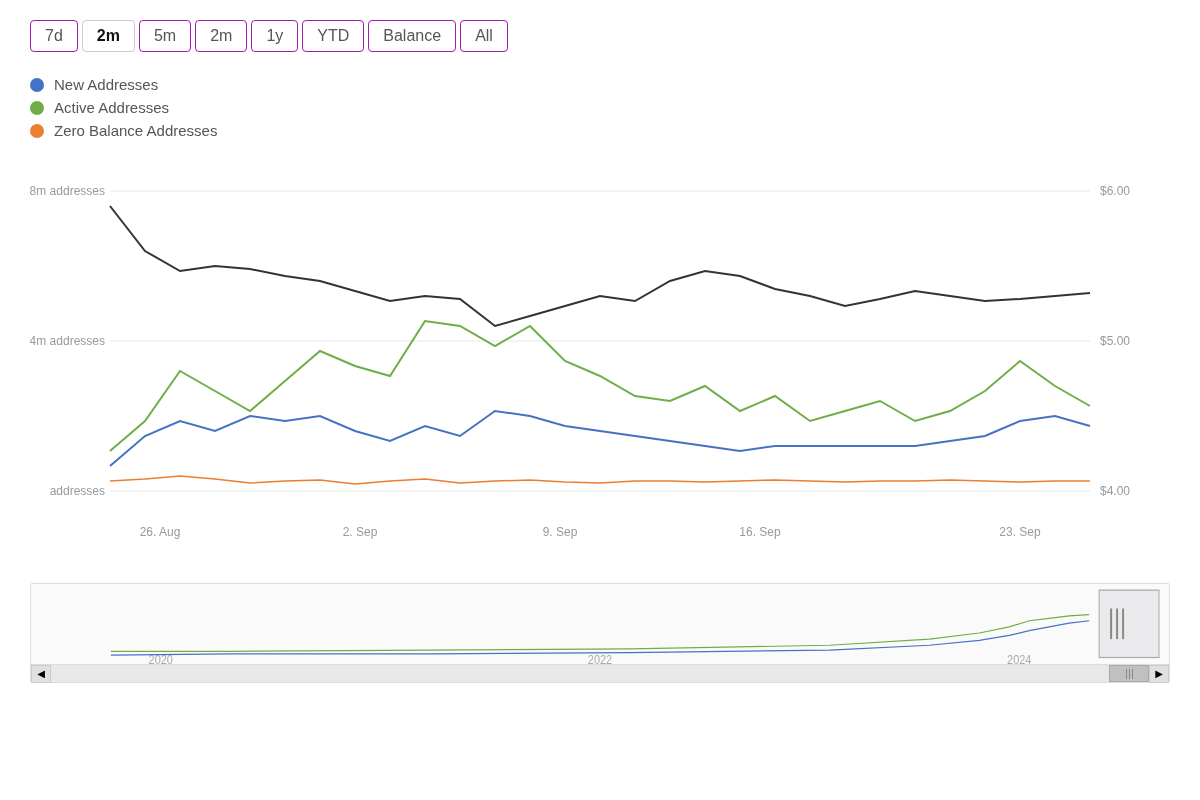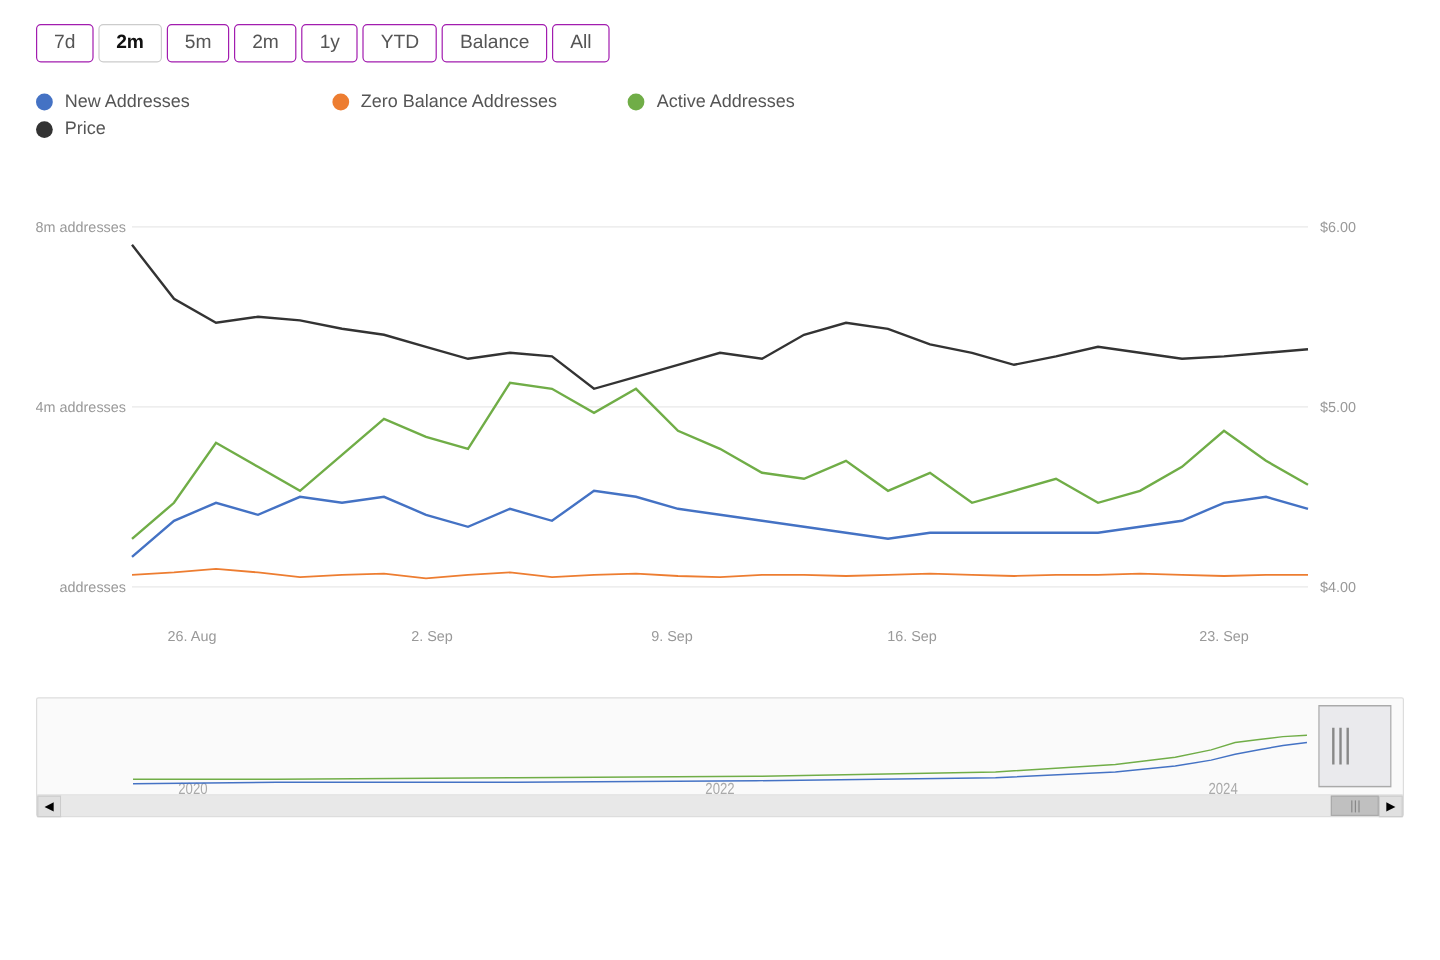--- a/index.html
+++ b/index.html
@@ -36,23 +36,23 @@
     }
     .time-btn.active {
       font-weight: 700;
       color: #111;
       border-color: #ccc;
     }
 
     
     .legend {
       display: grid;
-      grid-template-columns: 1fr 1fr 1fr;
+      grid-template-columns: 1fr;
       gap: 6px 40px;
-      margin-bottom: 33px;
+      margin-bottom: 12px;
       max-width: 700px;
     }
     .legend-item {
       display: flex;
       align-items: center;
       gap: 10px;
       font-size: 15px;
       color: #555;
     }
     .legend-dot {
@@ -170,30 +170,26 @@
     <button class="time-btn">Balance</button>
     <button class="time-btn">All</button>
   </div>
 
   <div class="legend">
     <div class="legend-item">
       <div class="legend-dot" style="background:#4472C4;"></div>
       <span>New Addresses</span>
     </div>
     <div class="legend-item">
-      <div class="legend-dot" style="background:#ED7D31;"></div>
-      <span>Zero Balance Addresses</span>
-    </div>
-    <div class="legend-item">
       <div class="legend-dot" style="background:#70AD47;"></div>
       <span>Active Addresses</span>
     </div>
     <div class="legend-item">
-      <div class="legend-dot" style="background:#333;"></div>
-      <span>Price</span>
+      <div class="legend-dot" style="background:#ED7D31;"></div>
+      <span>Zero Balance Addresses</span>
     </div>
   </div>
 
   <div class="chart-wrapper">
 
 
     <svg class="chart-svg" viewBox="0 0 1140 420" preserveAspectRatio="none">
 
       <line x1="80" y1="40" x2="1060" y2="40" stroke="#e8e8e8" stroke-width="1"></line>
       <line x1="80" y1="190" x2="1060" y2="190" stroke="#e8e8e8" stroke-width="1"></line>

